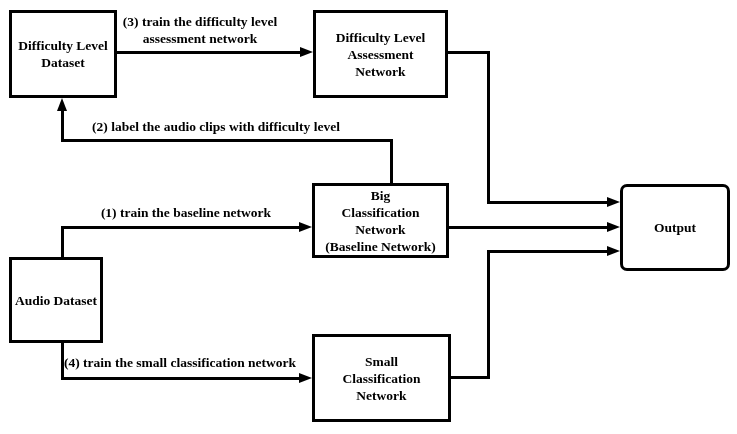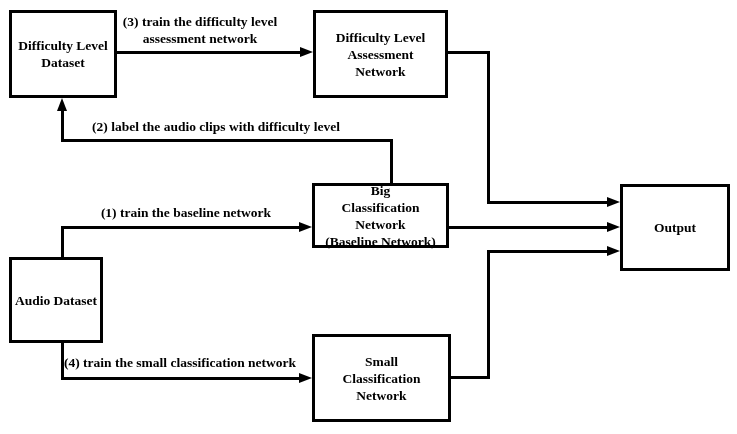--- a/index.html
+++ b/index.html
@@ -67,32 +67,32 @@
 
 <div class="canvas">
 
   <div class="node" style="left:9px; top:10px; width:108px; height:88px;">Difficulty Level
 Dataset</div>
 
   <div class="node" style="left:313px; top:10px; width:135px; height:88px;">Difficulty Level
 Assessment
 Network</div>
 
-  <div class="node" style="left:312px; top:183px; width:137px; height:65px;">Big
+  <div class="node" style="left:312px; top:183px; width:137px; height:75px;">Big
 Classification
 Network
 (Baseline Network)</div>
 
   <div class="node" style="left:9px; top:257px; width:94px; height:86px;">Audio Dataset</div>
 
   <div class="node" style="left:312px; top:334px; width:139px; height:88px;">Small
 Classification
 Network</div>
 
-  <div class="node" style="left:620px; top:184px; width:110px; height:87px;">Output</div>
+  <div class="node" style="left:620px; top:184px; width:110px; height:87px;border-radius:7px;">Output</div>
 
   <div class="hline" style="left:117px; top:51px; width:183px;"></div>
   <div class="arrow-right" style="left:300px; top:47px;"></div>
   <div class="edge-label" style="left:110px; top:13px; width:180px;">(3) train the difficulty level
 assessment network</div>
 
   <div class="vline" style="left:390px; top:139px; height:44px;"></div>
   <div class="hline" style="left:61px; top:139px; width:332px;"></div>
   <div class="vline" style="left:61px; top:110px; height:32px;"></div>
   <div class="arrow-up" style="left:57px; top:98px;"></div>

